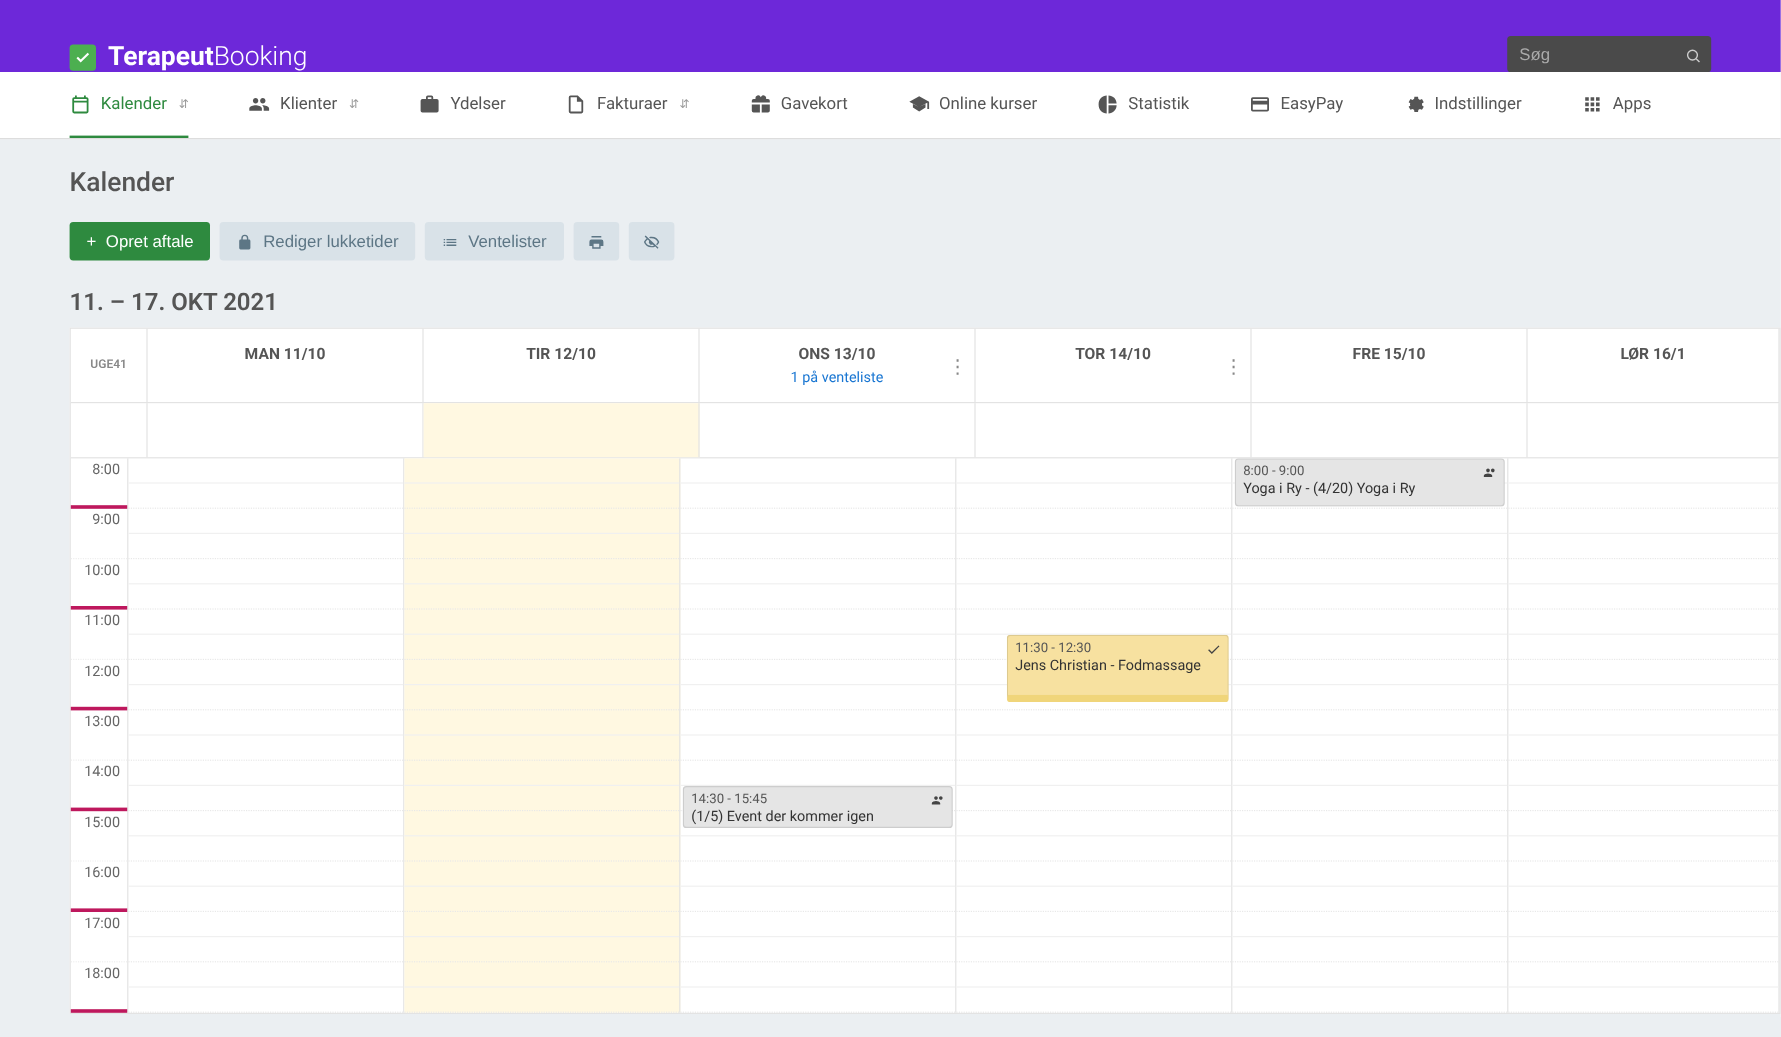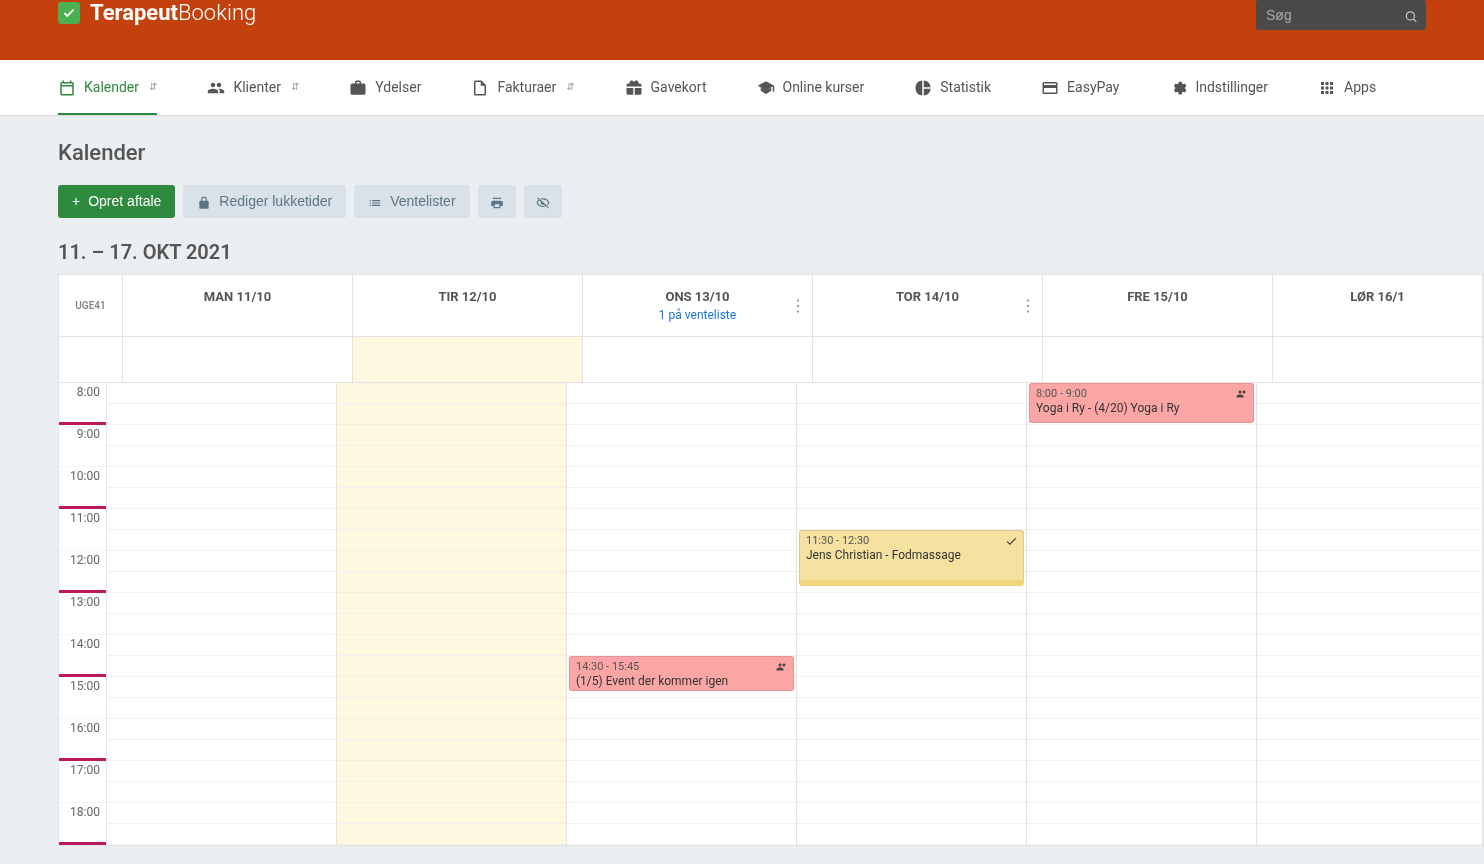--- a/index.html
+++ b/index.html
@@ -1,19 +1,19 @@
 <!DOCTYPE html>
 <html><head>
   <meta charset="utf-8">
   <style>
     * { box-sizing: border-box; margin: 0; padding: 0; }
     body { font-family: -apple-system, BlinkMacSystemFont, "Segoe UI", Roboto, Arial, sans-serif; background: #ebeff2; color: #555; overflow-x: hidden; }
     
     
-    .topbar { background: #c2410c; height: 60px; display: flex; align-items: flex-start; justify-content: space-between; padding: 0 58px; }
+    .topbar { background: #6d28d9; height: 60px; display: flex; align-items: flex-end; justify-content: space-between; padding: 0 58px; }
     .logo { display: flex; align-items: center; gap: 10px; color: #fff; font-size: 22px; font-weight: 300; }
     .logo-icon { width: 22px; height: 22px; background: #4caf50; border-radius: 3px; display: flex; align-items: center; justify-content: center; color: #fff; font-size: 14px; }
     .logo strong { font-weight: 700; }
     .search-box { position: relative; width: 170px; }
     .search-input { width: 100%; background: #4a4a4a; border: none; border-radius: 3px; color: #ccc; padding: 7px 30px 7px 10px; font-size: 14px; }
     .search-input::placeholder { color: #aaa; }
     .search-icon { position: absolute; right: 8px; top: 50%; transform: translateY(-50%); color: #ccc; }
     
     
     .navbar { background: #fff; border-bottom: 1px solid #ddd; padding: 0 58px; display: flex; gap: 50px; }
@@ -67,22 +67,22 @@
     .time-slot:nth-child(even) { border-bottom: 1px dotted #eee; }
     
     .day-col { flex: 1; min-width: 230px; border-right: 1px solid #e3e3e3; position: relative; }
     .day-col:last-child { min-width: 120px; }
     .day-col.closed { background: #fff8e1; }
     .grid-line { height: 21px; border-bottom: 1px solid #f0f0f0; }
     .grid-line.dotted { border-bottom: 1px dotted #e8e8e8; }
     
     
     .event { position: absolute; left: 2px; right: 2px; border-radius: 3px; padding: 3px 6px; font-size: 12px; overflow: hidden; border: 1px solid rgba(0,0,0,0.1); }
-    .event-blue { background: #fca5a5; color: #333; }
-    .event-yellow { background: #f7e1a0; color: #333; border-bottom: 6px solid #f0d57a; }
+    .event-blue { background: #e5e5e5; color: #333; }
+    .event-yellow { background: #f7e1a0; color: #333; border-bottom: 6px solid #f0d57a; margin-left: 40px; }
     .event-time { font-size: 11px; color: #555; }
     .event-title { font-size: 12px; color: #333; margin-top: 1px; }
     .event-icon { position: absolute; right: 5px; top: 3px; font-size: 12px; color: #444; }
     
     svg { display: inline-block; vertical-align: middle; }
   </style>
 </head>
 <body>
 
 <div class="topbar">

